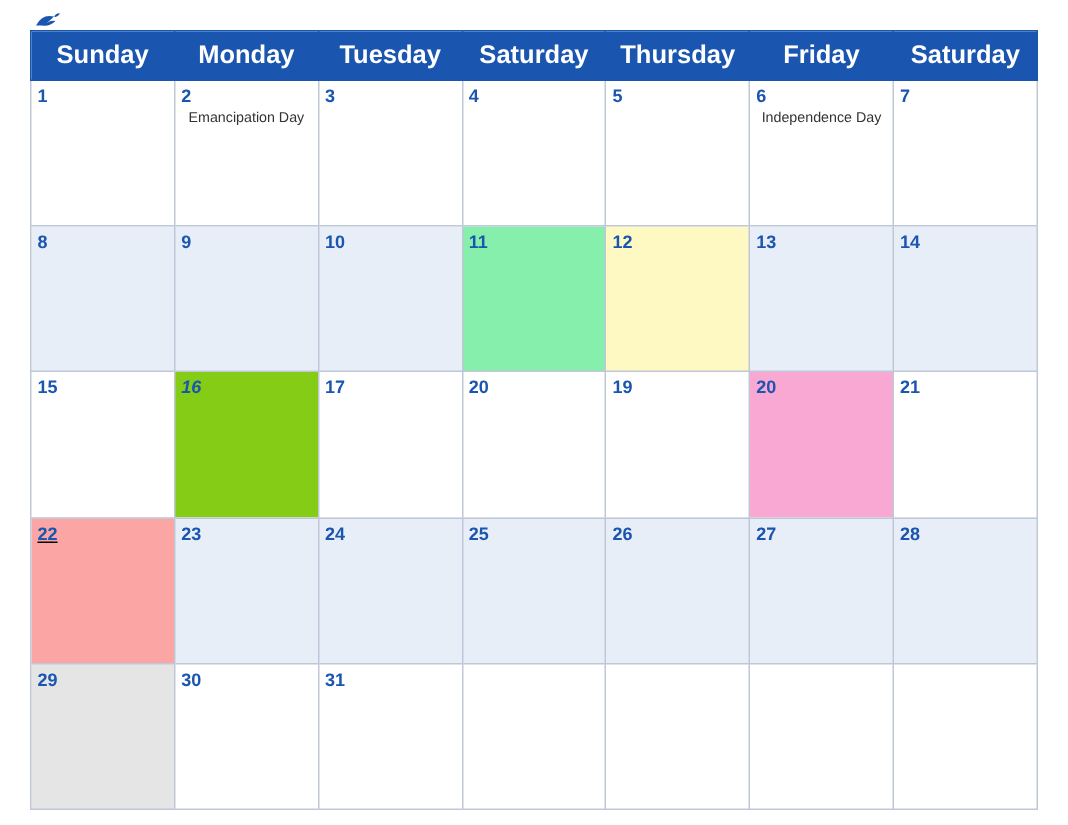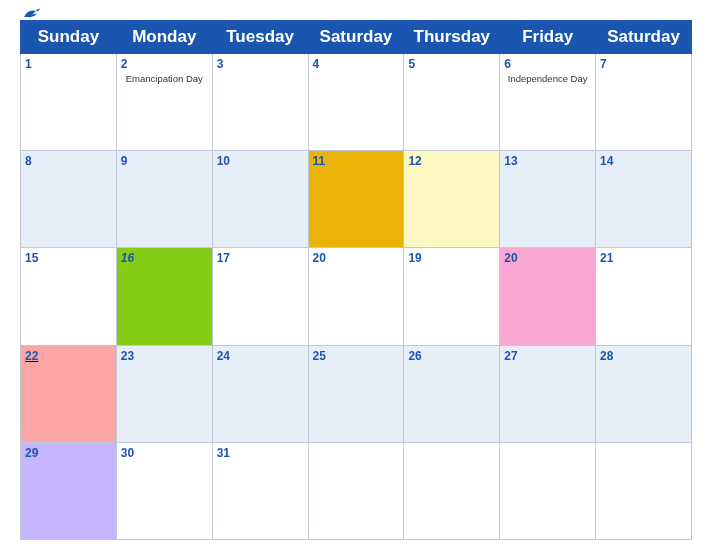--- a/index.html
+++ b/index.html
@@ -163,21 +163,21 @@
       <tr>
         <td style="background-color: rgb(232, 238, 248);">
           <span class="day-num">8</span>
         </td>
         <td style="background-color: rgb(232, 238, 248);">
           <span class="day-num">9</span>
         </td>
         <td style="background-color: rgb(232, 238, 248);">
           <span class="day-num">10</span>
         </td>
-        <td style="background-color: #eab308;">
+        <td style="background-color: #86efac;">
           <span class="day-num">11</span>
         </td>
         <td style="background-color: #fef9c3;">
           <span class="day-num">12</span>
         </td>
         <td style="background-color: rgb(232, 238, 248);">
           <span class="day-num">13</span>
         </td>
         <td style="background-color: rgb(232, 238, 248);">
           <span class="day-num">14</span>
@@ -223,21 +223,21 @@
           <span class="day-num">26</span>
         </td>
         <td style="background-color: rgb(232, 238, 248);">
           <span class="day-num">27</span>
         </td>
         <td style="background-color: rgb(232, 238, 248);">
           <span class="day-num">28</span>
         </td>
       </tr>
       <tr>
-        <td style="background-color: #c4b5fd;">
+        <td style="background-color: #e5e5e5;">
           <span class="day-num">29</span>
         </td>
         <td style="background-color: rgb(255, 255, 255);">
           <span class="day-num">30</span>
         </td>
         <td style="background-color: rgb(255, 255, 255);">
           <span class="day-num">31</span>
         </td>
         <td class="empty-cell"></td>
         <td class="empty-cell"></td>

